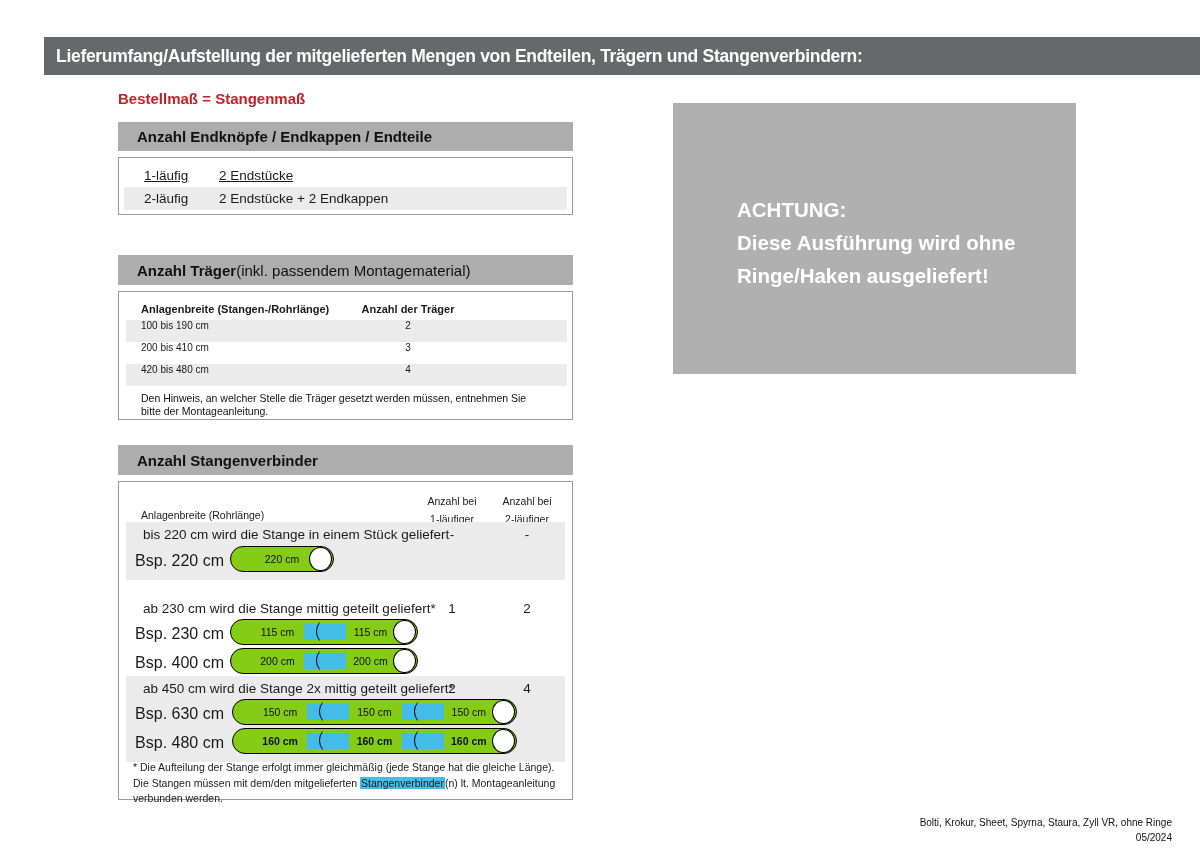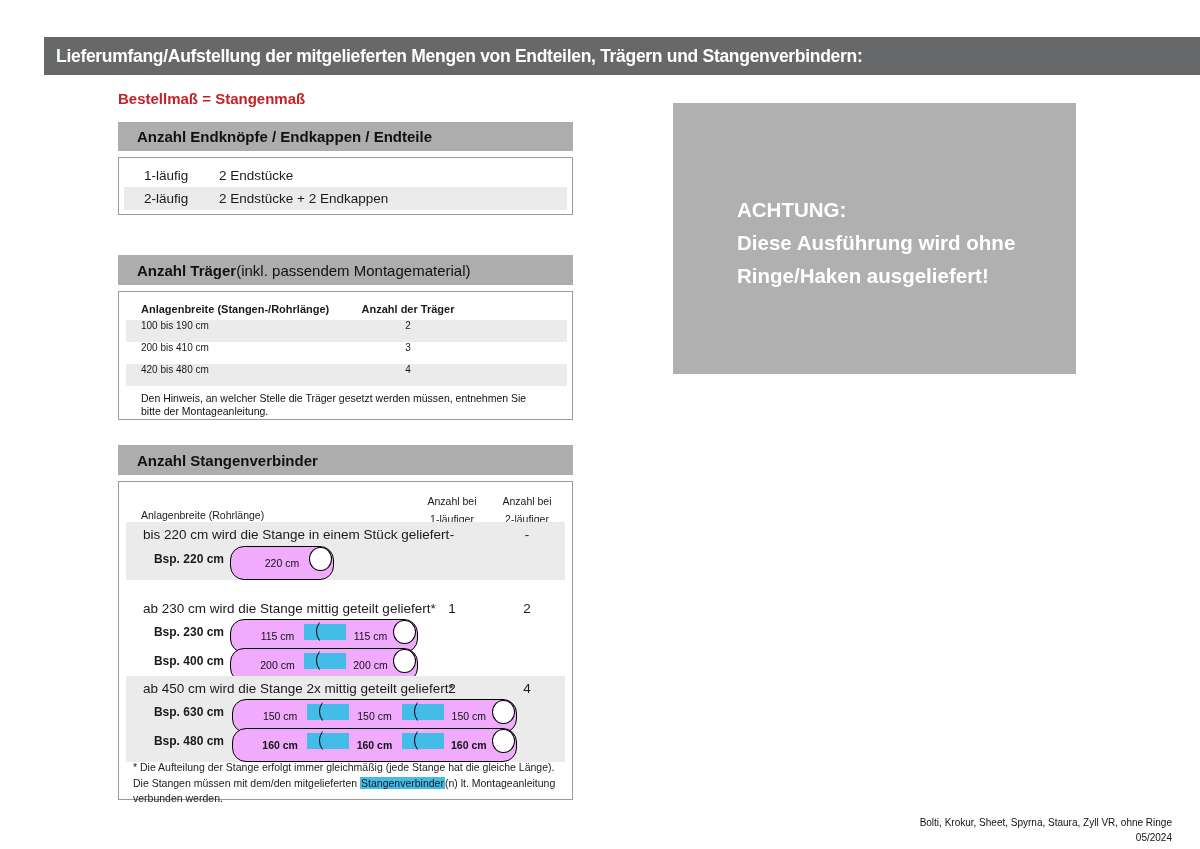--- a/index.html
+++ b/index.html
@@ -50,22 +50,22 @@
   .svblock.gray{background:#ebebeb;}
   #blockA{top:40px;height:58px;}
   #blockB{top:114px;height:78px;}
   #blockC{top:194px;height:86px;}
   .svtext{position:absolute;left:17px;top:5px;font-size:13.5px;}
   .sval{position:absolute;top:5px;width:60px;text-align:center;font-size:13.5px;}
   .sval.c1{left:296px;}
   .sval.c2{left:371px;}
 
   .rodrow{position:absolute;left:0;height:27px;}
-  .bsp{position:absolute;left:0;top:6px;width:98px;text-align:right;font-weight:bold;font-size:12px;}
-  .rod{position:absolute;top:0;height:34px;border:1.6px solid #000;border-radius:14px;background:#f0abfc;
+  .bsp{position:absolute;left:0;top:6px;width:98px;text-align:right;font-weight:normal;font-size:16px;}
+  .rod{position:absolute;top:0;height:26px;border:1.6px solid #000;border-radius:14px;background:#84cc16;
     box-sizing:border-box;display:flex;}
   .rodseg{flex:1;display:flex;align-items:center;justify-content:center;font-size:10.5px;color:#111;z-index:3;}
   .rodend{position:absolute;top:-0.5px;right:1px;width:23px;height:24.5px;border:1.6px solid #000;border-radius:50%;
     background:#fff;box-sizing:border-box;z-index:2;}
   .joint{position:absolute;top:3.5px;width:42px;height:16px;background:#44bce8;z-index:1;}
   .jarc{position:absolute;top:-1px;width:20px;height:25px;border:1.6px solid transparent;border-left-color:#000;
     border-radius:50%;box-sizing:border-box;z-index:4;}
 
   .footnote{position:absolute;left:14px;top:278px;width:432px;font-size:10.5px;line-height:15.5px;}
   .hl{background:#44bce8;padding:0 1px;}
@@ -84,21 +84,21 @@
   <div class="titlebar">
     <span>Lieferumfang/Aufstellung der mitgelieferten Mengen von Endteilen, Trägern und Stangenverbindern:</span>
   </div>
 
   <div class="subtitle">Bestellmaß = Stangenmaß</div>
 
   <div id="sec1" class="sec-header">
     <span class="b">Anzahl Endknöpfe / Endkappen / Endteile</span>
   </div>
   <div id="table1" class="tbox">
-    <div class="t1row" style="top:6px;">
+    <div class="t1row" style="top:6px;text-decoration:underline;">
       <span class="lab">1-läufig</span>
       <span class="val">2 Endstücke</span>
     </div>
     <div class="t1row rowgray" style="top:29px;">
       <span class="lab">2-läufig</span>
       <span class="val">2 Endstücke + 2 Endkappen</span>
     </div>
   </div>
 
   <div id="sec2" class="sec-header">

